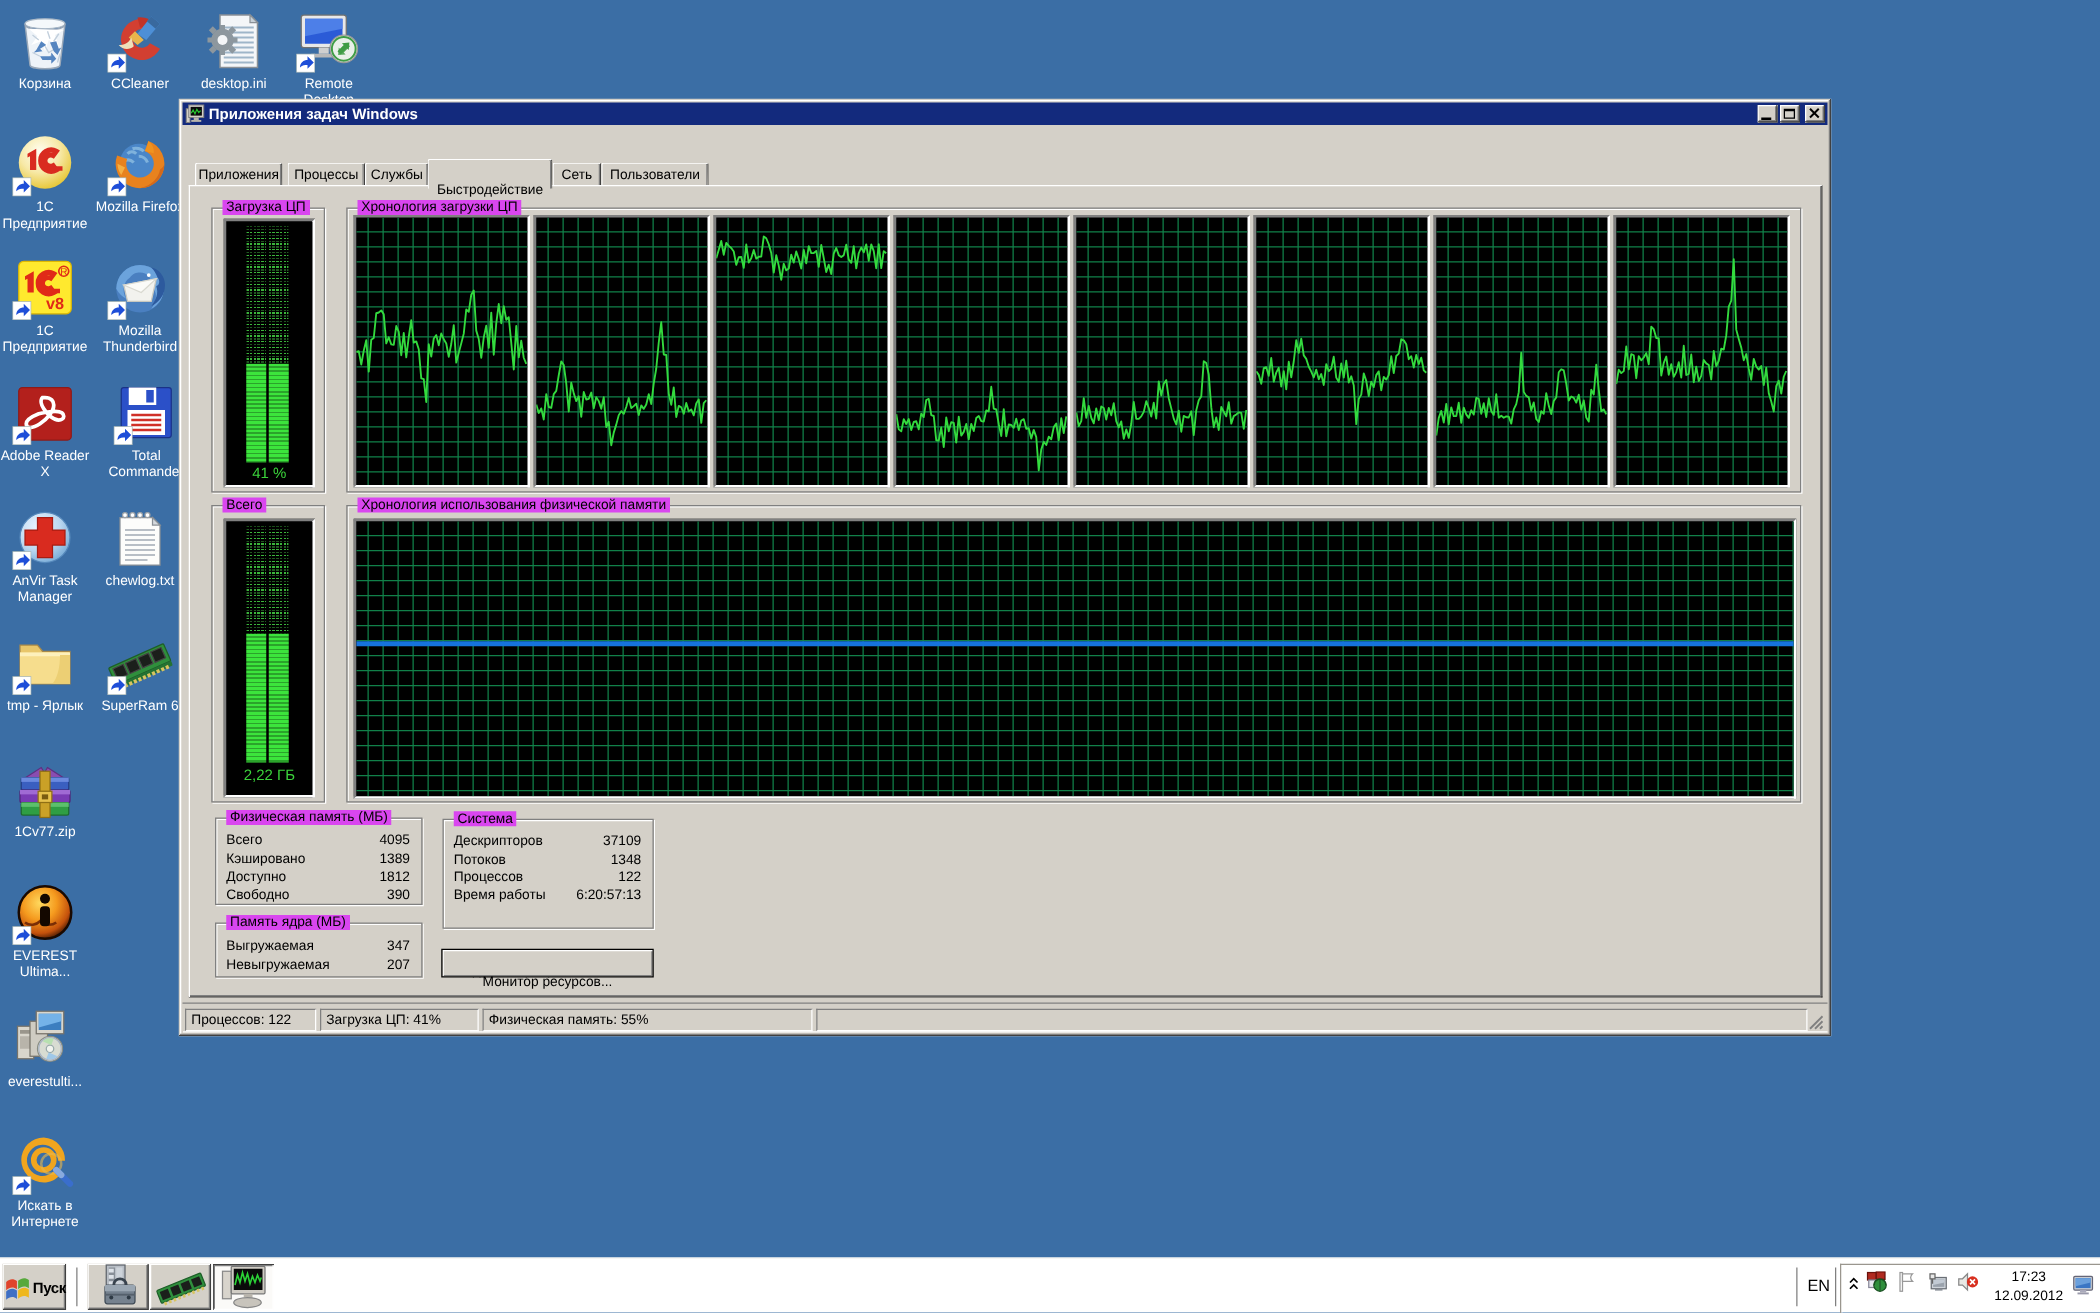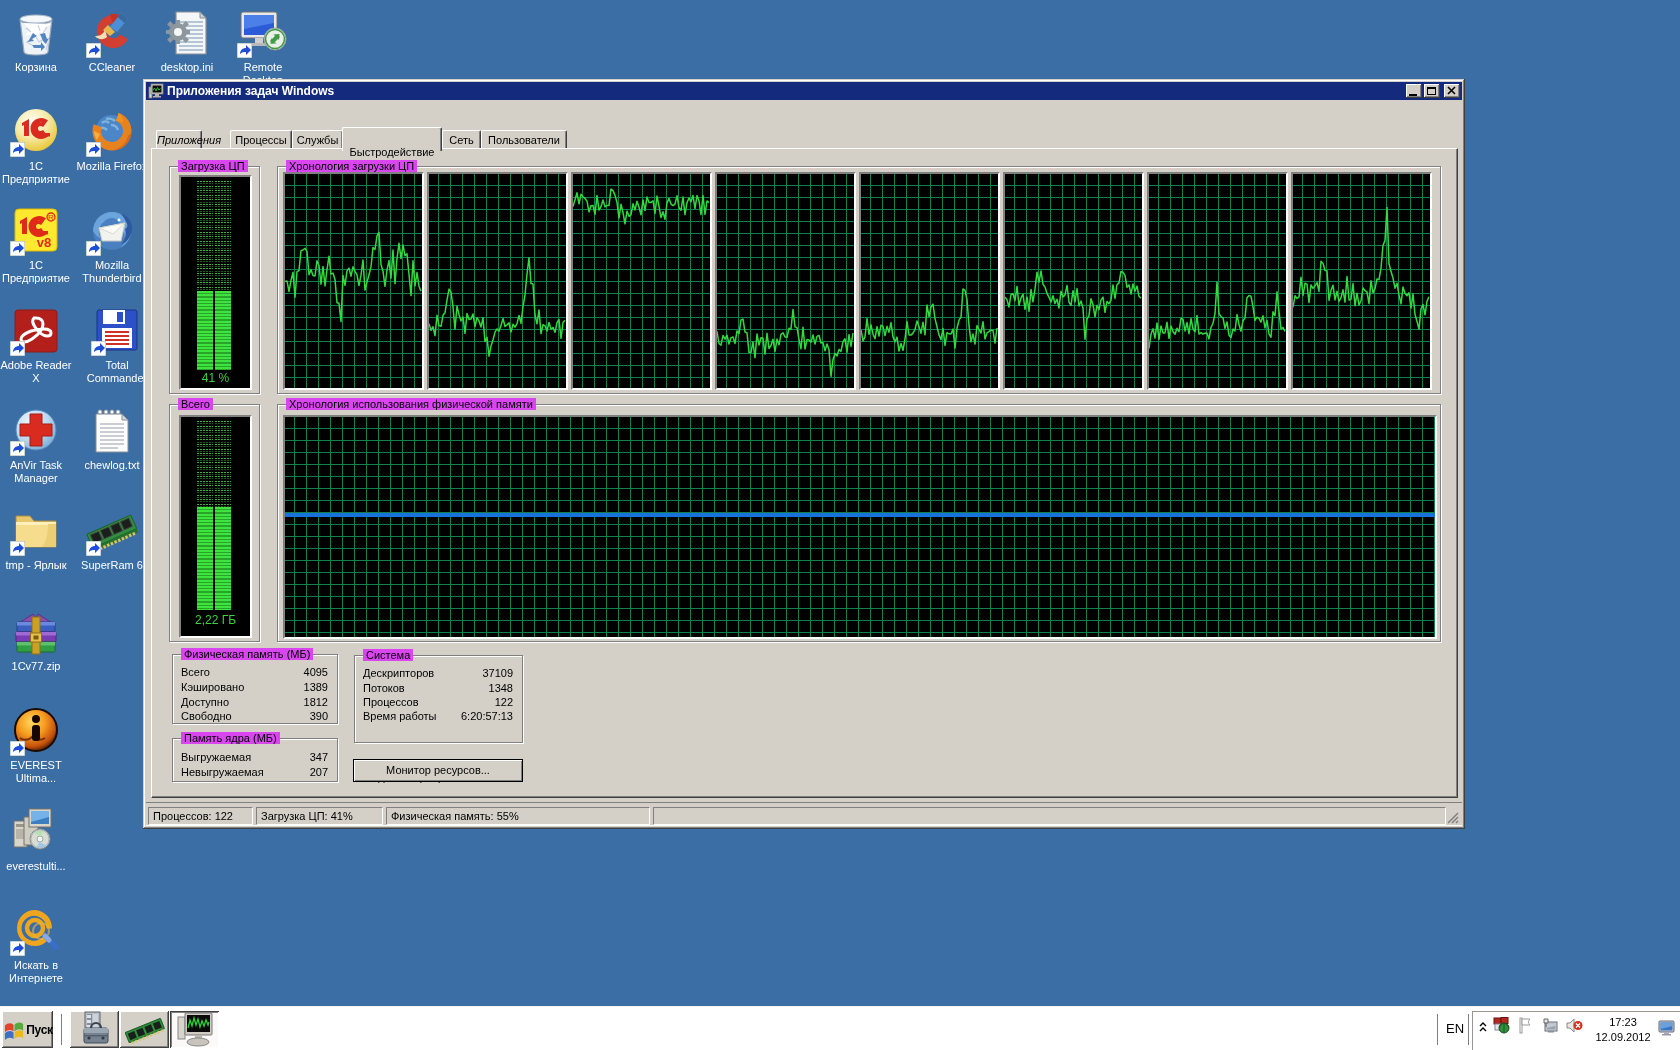--- a/index.html
+++ b/index.html
@@ -425,21 +425,21 @@
         </span>
       <span class="tbtn">
           <span style="position:absolute;left:3px;top:3px;width:9px;height:8px;border:1px solid #000;border-top-width:2px;"></span>
         </span>
       <span class="tbtn" style="margin-left:4px;"><svg width="16" height="14" viewBox="0 0 16 14">
             <path d="M4 3 l7 7 M11 3 l-7 7" stroke="#000" stroke-width="1.6"></path>
           </svg></span>
     </span>
   </div>
   <div class="tabstrip">
-    <div class="tab" style="left:5px;width:46px;font-style:italic;">Приложения</div>
+    <div class="tab" style="left:5px;width:70px;">Приложения</div>
     <div class="tab" style="left:79px;width:62px;">Процессы</div>
     <div class="tab" style="left:141px;width:51px;">Службы</div>
     <div class="tab active" style="left:191px;width:100px;">Быстродействие</div>
     <div class="tab" style="left:291px;width:39px;">Сеть</div>
     <div class="tab" style="left:330px;width:86px;">Пользователи</div>
   </div>
   <div class="page">
 
     <div class="gb" style="left:17px;top:17px;width:91px;height:228px;">
       <div class="gbl">Загрузка ЦП</div>
@@ -542,21 +542,21 @@
     <div class="gb" style="left:202px;top:506px;width:169px;height:88px;">
       <div class="gbl">Система</div>
       <div class="irow" style="top:11px;">Дескрипторов<span class="v">37109</span></div>
       <div class="irow" style="top:26px;">Потоков<span class="v">1348</span></div>
       <div class="irow" style="top:40px;">Процессов<span class="v">122</span></div>
       <div class="irow" style="top:54px;">Время работы<span class="v">6:20:57:13</span></div>
       <div class="irow" style="top:68px;margin-top:47px;">Выделено (МБ)<span class="v">3798 / 8188</span></div>
     </div>
 
     <div style="position:absolute;left:201px;top:610px;width:170px;height:23px;background:#d4d0c8;border:1px solid #000;
-      box-shadow: inset 1px 1px 0 #fff, inset -1px -1px 0 #808080; font-size:11px; text-align:center; padding-top:4px;">Монитор ресурсов...</div>
+      box-shadow: inset 1px 1px 0 #fff, inset -1px -1px 0 #808080; font-size:11px; text-align:center; padding-top:20px;">Монитор ресурсов...</div>
   </div>
   <div class="sbar">
     <div class="scell" style="left:2px;width:105px;">Процессов: 122</div>
     <div class="scell" style="left:110px;width:127px;">Загрузка ЦП: 41%</div>
     <div class="scell" style="left:240px;width:264px;">Физическая память: 55%</div>
     <div class="scell" style="left:507px;right:16px;"></div>
     <svg style="position:absolute;right:3px;bottom:2px;" width="13" height="13" viewBox="0 0 13 13">
         <g stroke="#808080" stroke-width="1.5">
           <path d="M12 2 L2 12 M12 6 L6 12 M12 10 L10 12"></path>
         </g>

